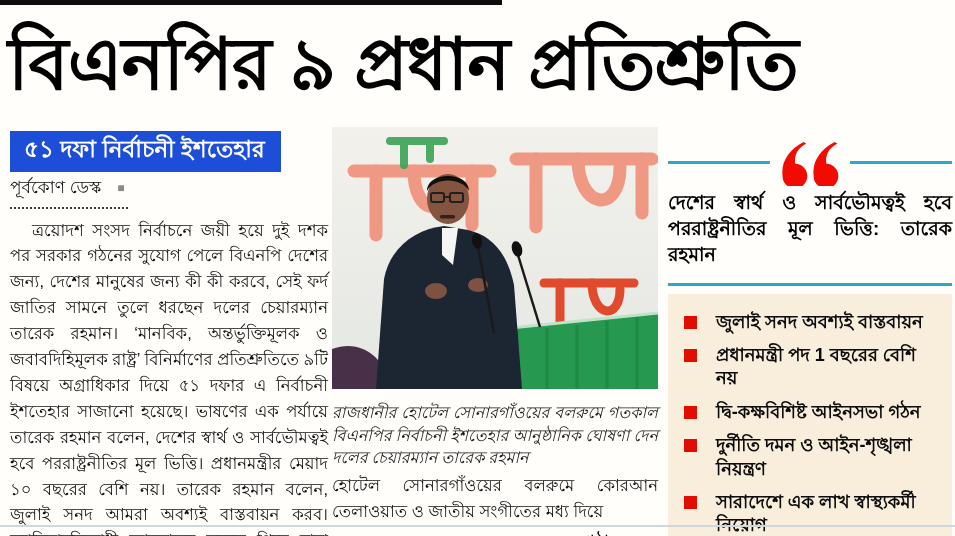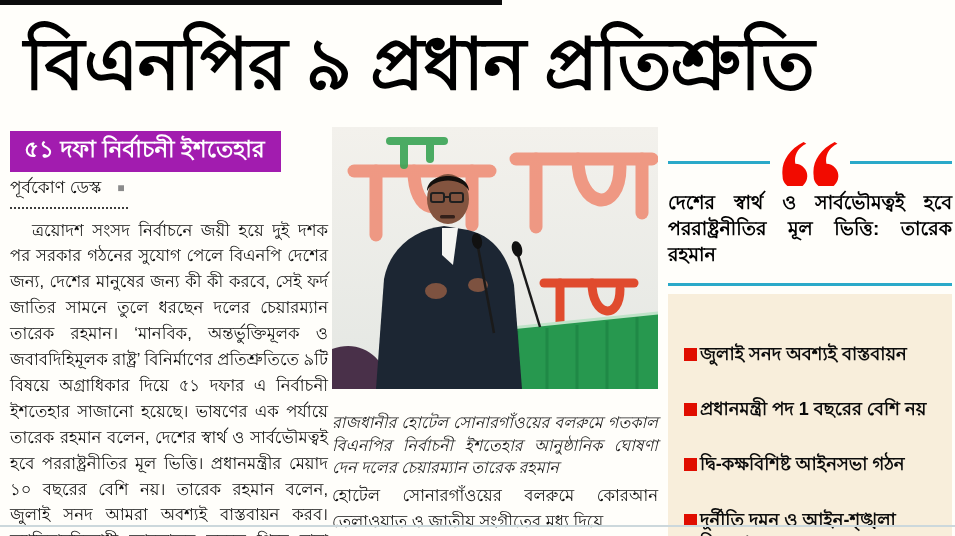--- a/index.html
+++ b/index.html
@@ -16,39 +16,39 @@
 
   .topbar {
     position: absolute;
     left: 0; top: 0;
     width: 502px; height: 5px;
     background: #0c0c0c;
   }
 
   .headline {
     position: absolute;
-    left: 24px; top: 16px;
+    left: 8px; top: 16px;
     width: 900px;
     font-size: 72px;
     line-height: 1.35;
     font-weight: 700;
     color: #000;
     letter-spacing: -1px;
     white-space: nowrap;
   }
 
   
   .col-left {
     position: absolute;
     left: 10px; top: 131px;
     width: 318px;
   }
   .kicker {
     display: inline-block;
-    background: #a21caf;
+    background: #1d4ed8;
     color: #ffffff;
     font-size: 23px;
     font-weight: 700;
     padding: 5px 16px 8px 14px;
     line-height: 1.2;
   }
   .byline-row {
     margin-top: 2px;
     font-size: 17px;
     color: #111;
@@ -76,26 +76,27 @@
     left: 332px; top: 127px;
     width: 326px;
   }
   .photo {
     width: 326px; height: 262px;
     overflow: hidden;
     background: #edeeec;
   }
   .photo svg { display: block; }
   .caption {
-    margin-top: 23px;
+    margin-top: 13px;
     font-style: italic;
     font-size: 16px;
     line-height: 1.42;
     color: #1a1a1a;
     text-align: justify;
+    font-family: Liberation Serif, serif;
   }
   .cont { margin-top: 3px; }
   .jump {
     margin-top: 4px;
     text-align: right;
     font-size: 15px;
     font-weight: 700;
     color: #000;
   }
   .jump .dot { font-size: 13px; margin-right: 4px; }
@@ -123,27 +124,26 @@
   }
   .trule { height: 3px; background: #2aa9c9; margin-top: 14px; }
   .highlights {
     margin-top: 8px;
     background: #f8eedb;
     padding: 17px 14px 12px 16px;
   }
   .hl-item {
     display: flex;
     align-items: flex-start;
-    gap: 3px;
+    gap: 19px;
     margin-bottom: 10px;
     font-size: 18px;
     font-weight: 600;
     line-height: 1.3;
     color: #0c0c0c;
-    margin-top: 32px;
   }
   .hl-item .sq {
     flex: none;
     width: 13px; height: 13px;
     background: #e00d00;
     margin-top: 5px;
   }
 
   .bottom-rule {
     position: absolute;

